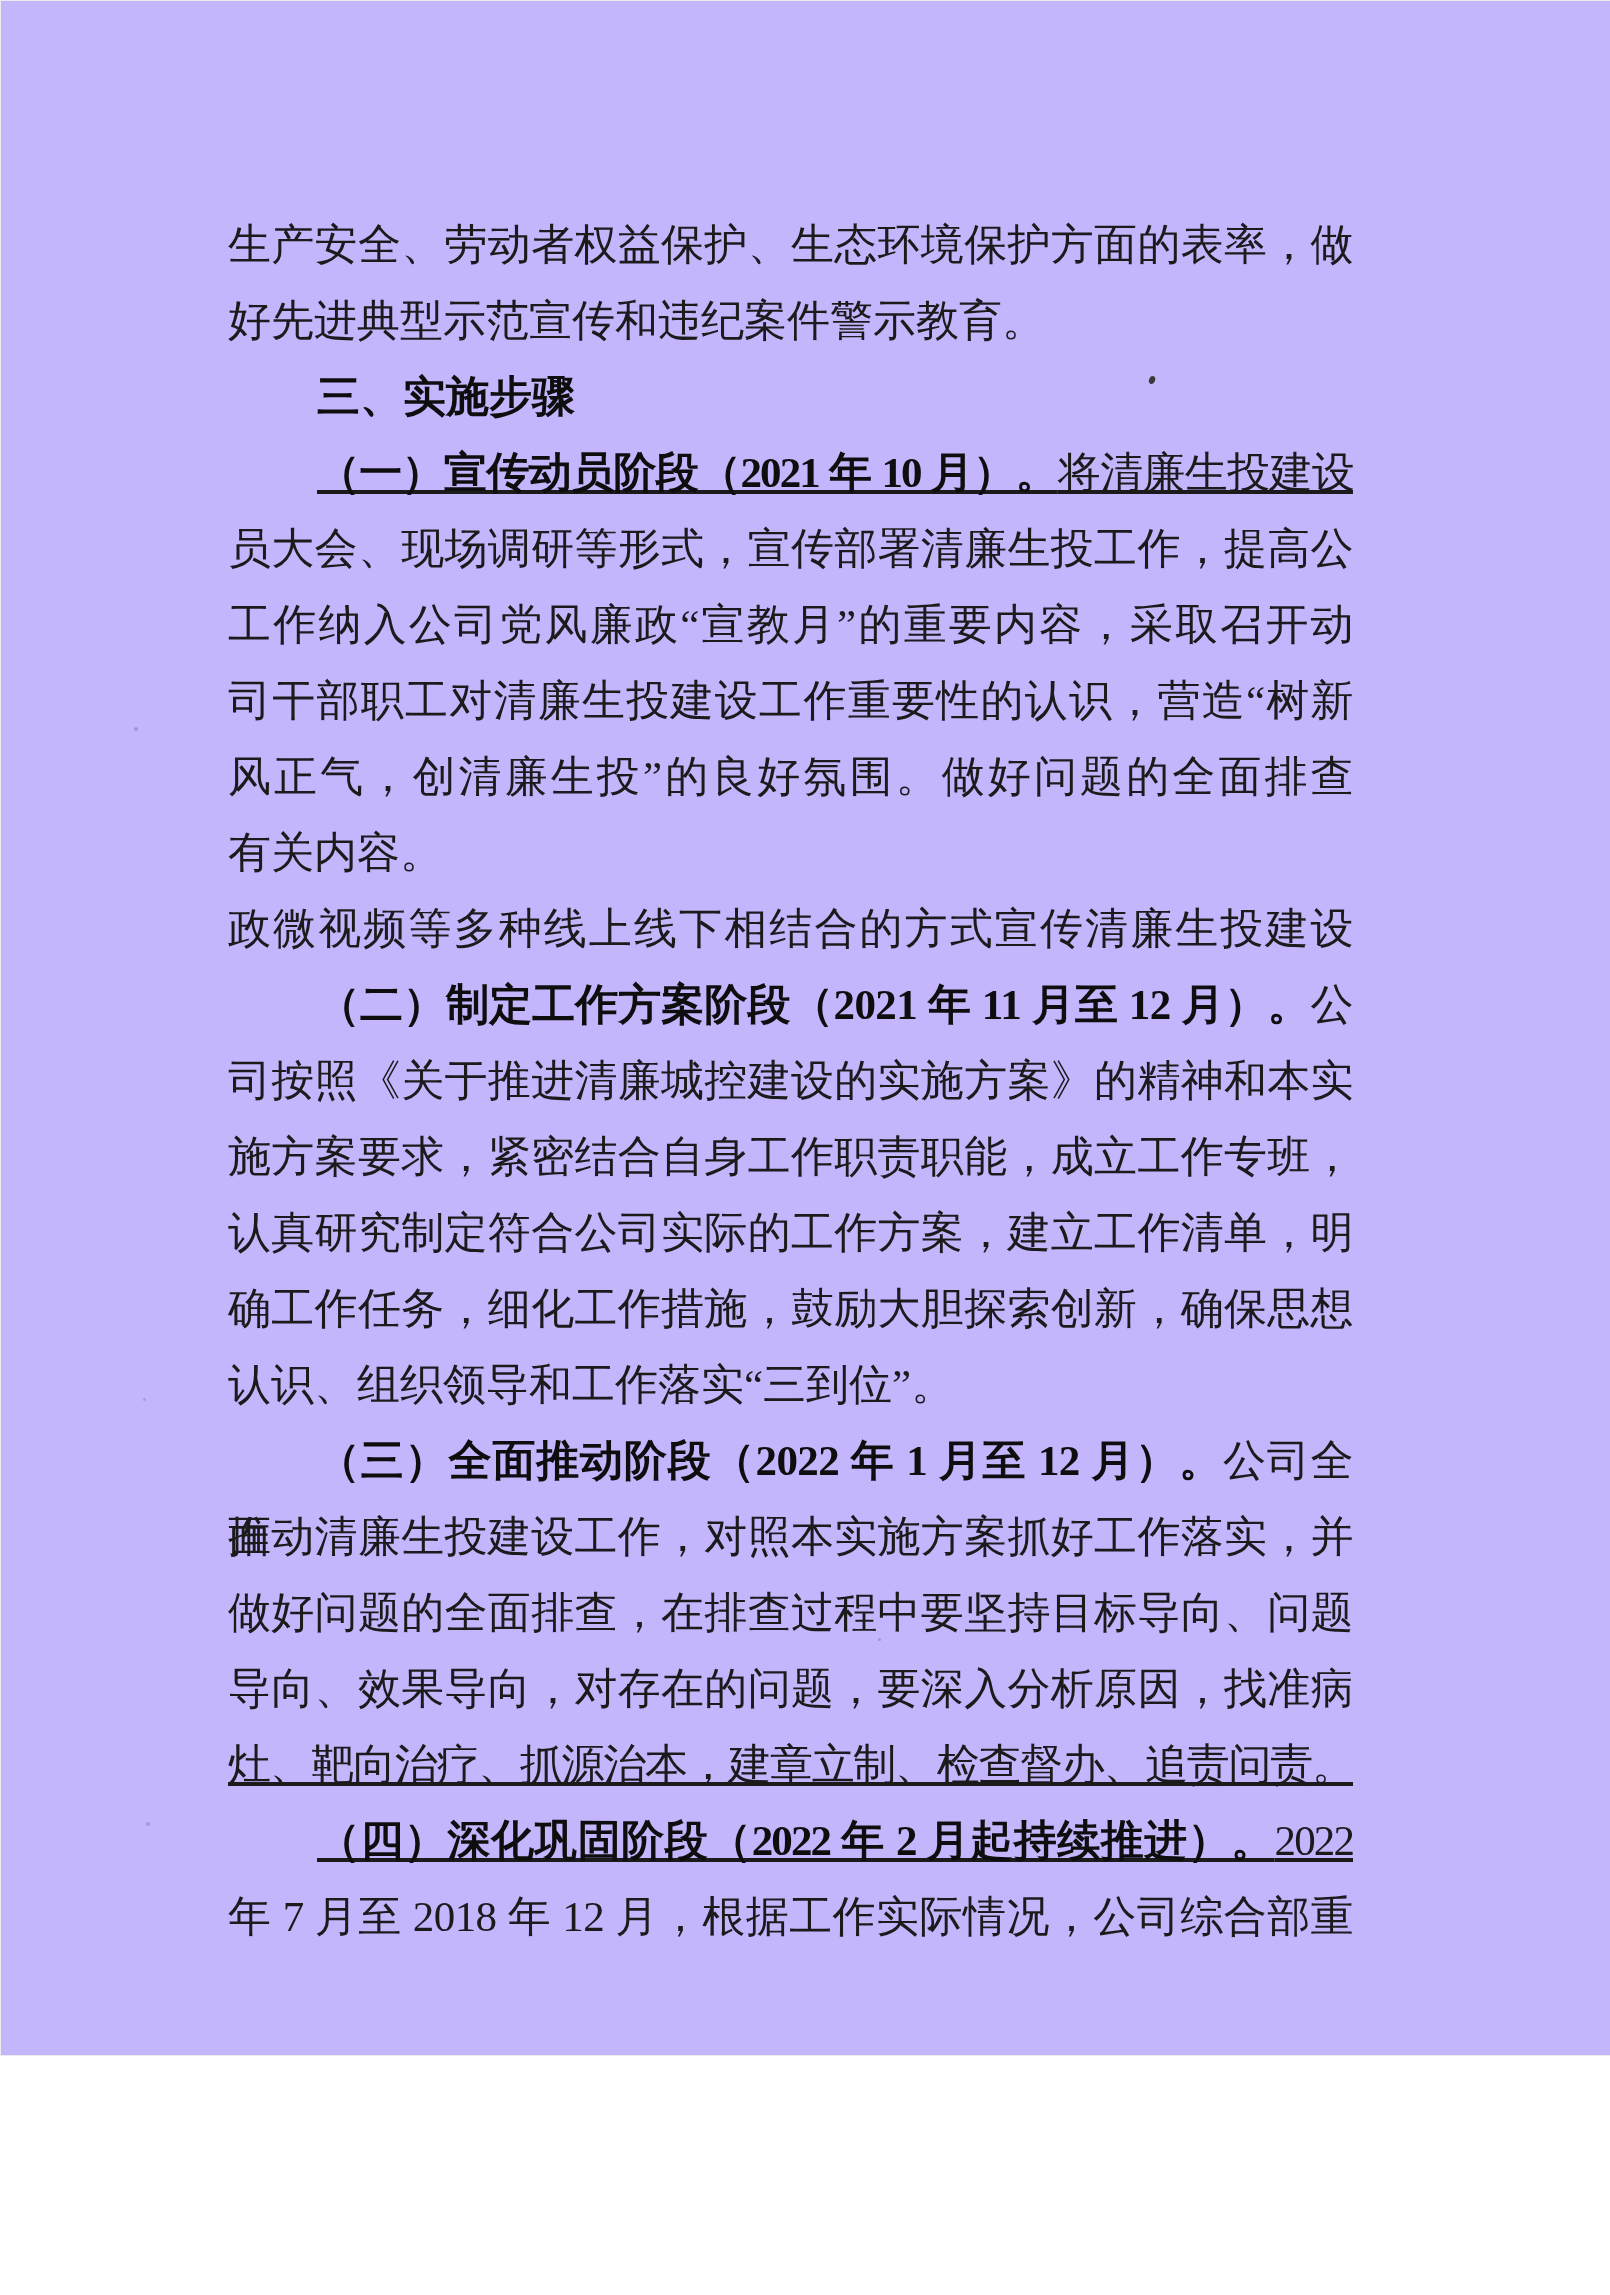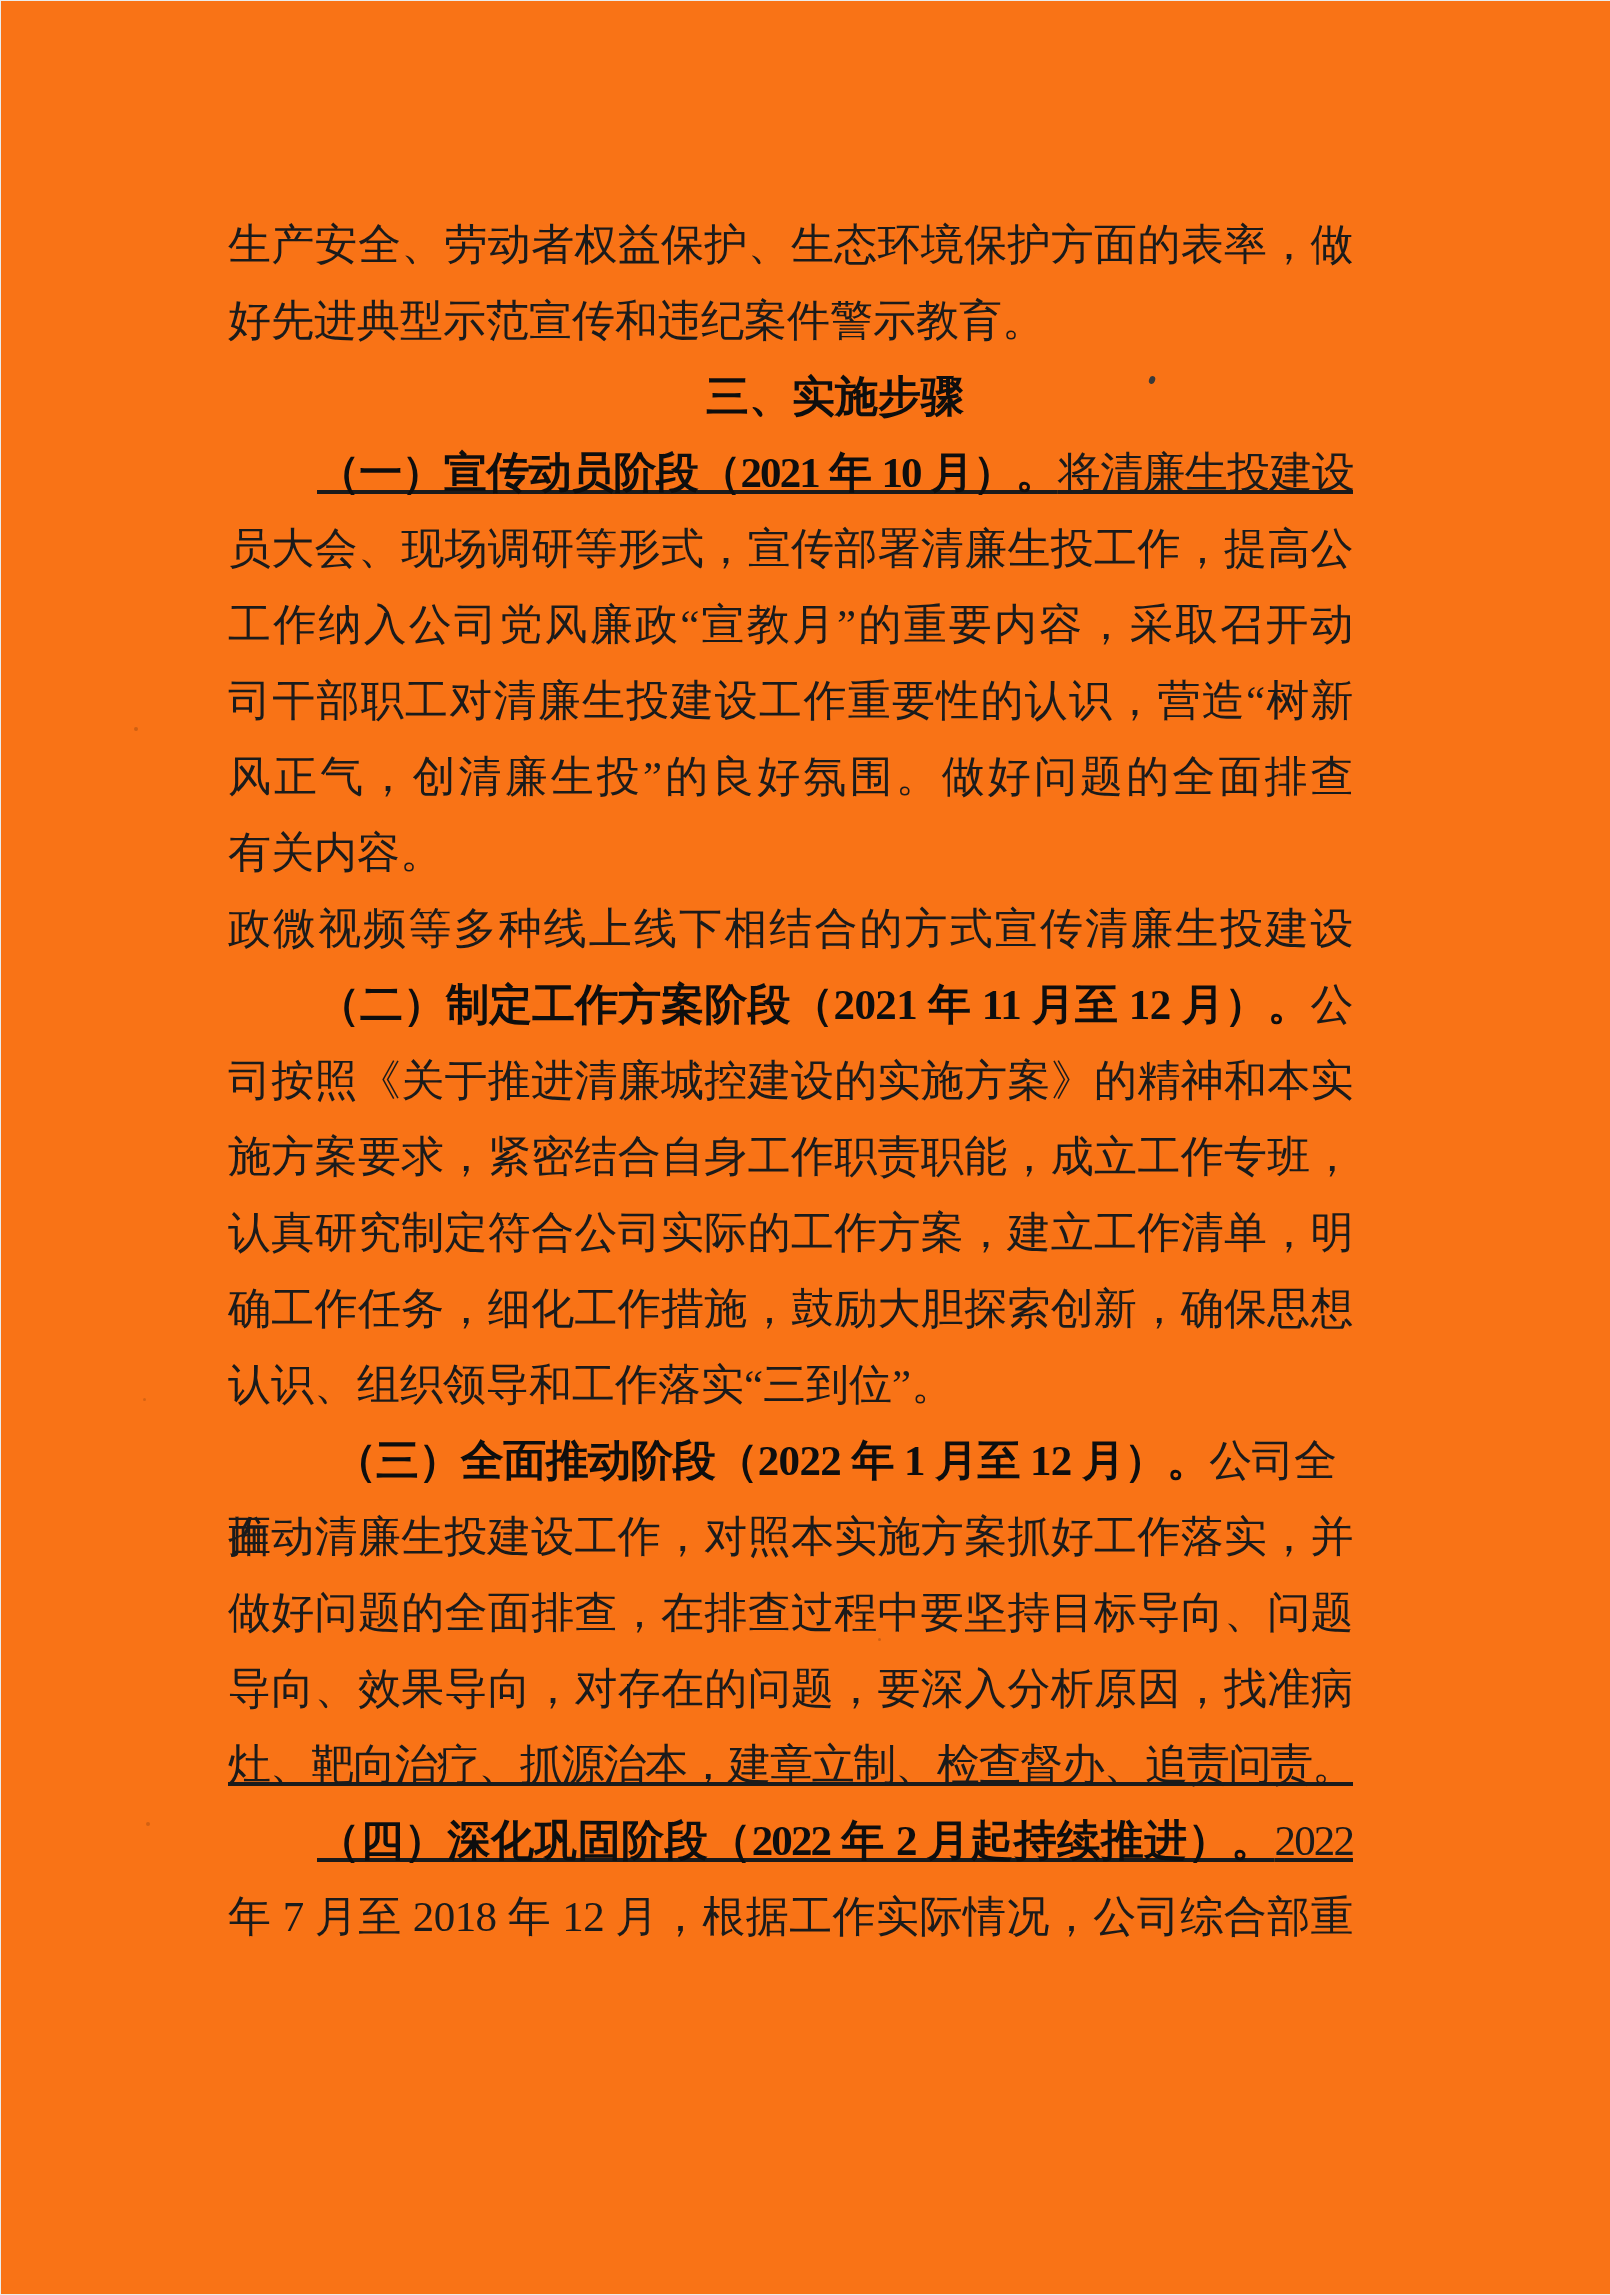--- a/index.html
+++ b/index.html
@@ -3,23 +3,23 @@
 <meta charset="utf-8">
 <style>
   html, body {
     margin: 0;
     padding: 0;
     background: #ffffff;
   }
   .page {
     position: relative;
     width: 1611px;
-    height: 2295px;
+    height: 2056px;
     box-sizing: border-box;
-    background: #f97316;
+    background: #c4b5fd;
     border: 1.9px solid #ececec;
     overflow: hidden;
     font-family: "Liberation Serif", "DejaVu Serif", serif;
     color: #1b1b1b;
   }
   .doc {
     position: absolute;
     left: 227px;
     top: 206px;
     width: 1125px;
@@ -37,21 +37,20 @@
     text-align-last: justify;
     text-justify: inter-character;
     letter-spacing: -0.6px;
   }
   .line.tight {
     letter-spacing: -1.9px;
     text-decoration: underline;
   }
   .line.indent {
     text-indent: 89px;
-    text-align: center;
   }
   .b {
     font-weight: 700;
     color: #0e0e0e;
   }
   .speck {
     position: absolute;
     border-radius: 50%;
     background: rgba(0,0,0,0.3);
   }

